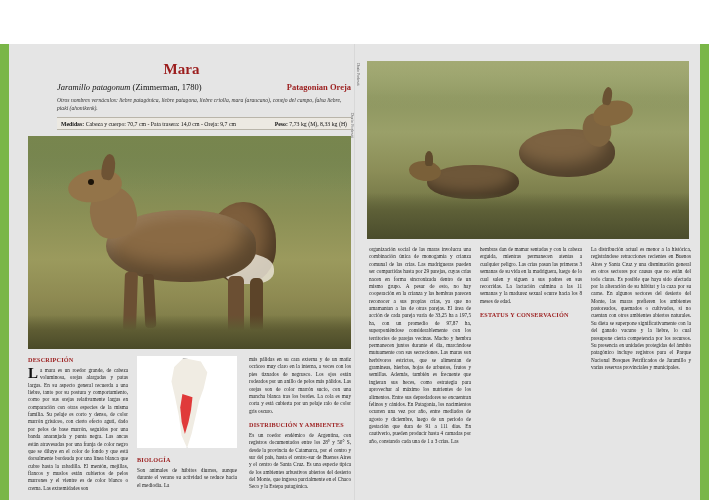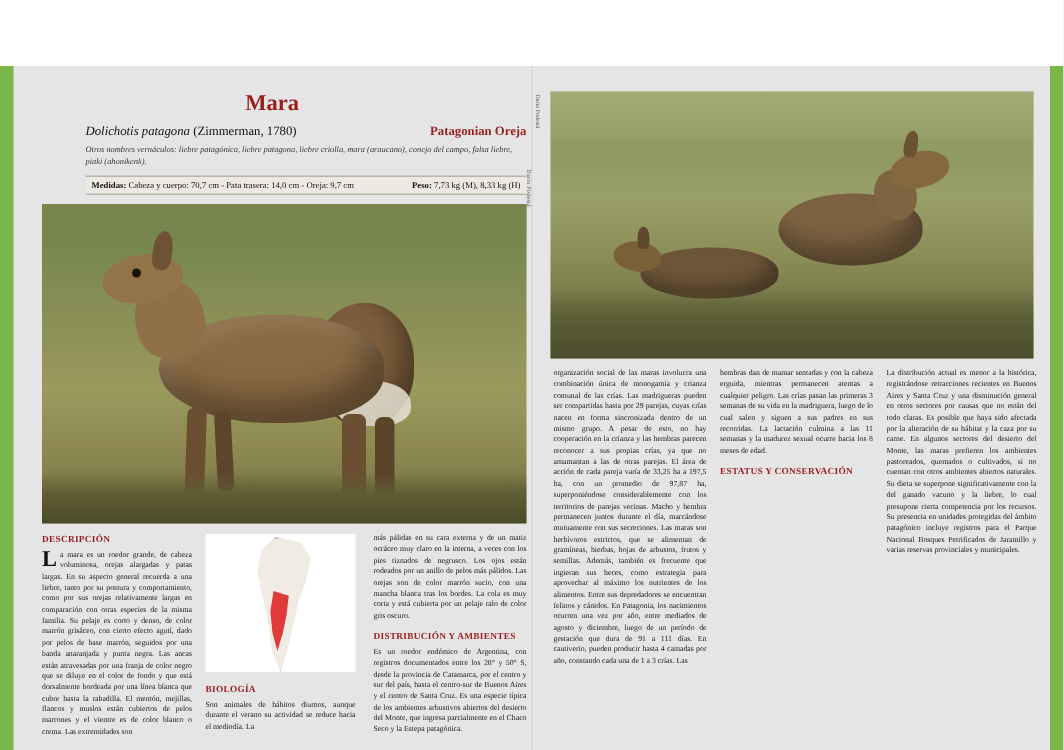--- a/index.html
+++ b/index.html
@@ -401,21 +401,21 @@
 <div class="page">
   <div class="edge-left"></div>
   <div class="edge-right"></div>
   <div class="spine"></div>
 
   <div class="left-page">
     <div class="title">Mara</div>
 
     <div class="sci-row">
       <div class="sci-name">
-        <span>Dolichotis patagona</span>
+        <span>Jaramillo patagonum</span>
         <span class="author">(Zimmerman, 1780)</span>
       </div>
       <div class="common-name">Patagonian Oreja</div>
     </div>
 
     <div class="vernacular">Otros nombres vernáculos: liebre patagónica, liebre patagona, liebre criolla, mara (araucano), conejo del campo, falsa liebre, piaki (ahonikenk).</div>
 
     <div class="measures">
       <div class="m-left">
         <b>Medidas:</b>

